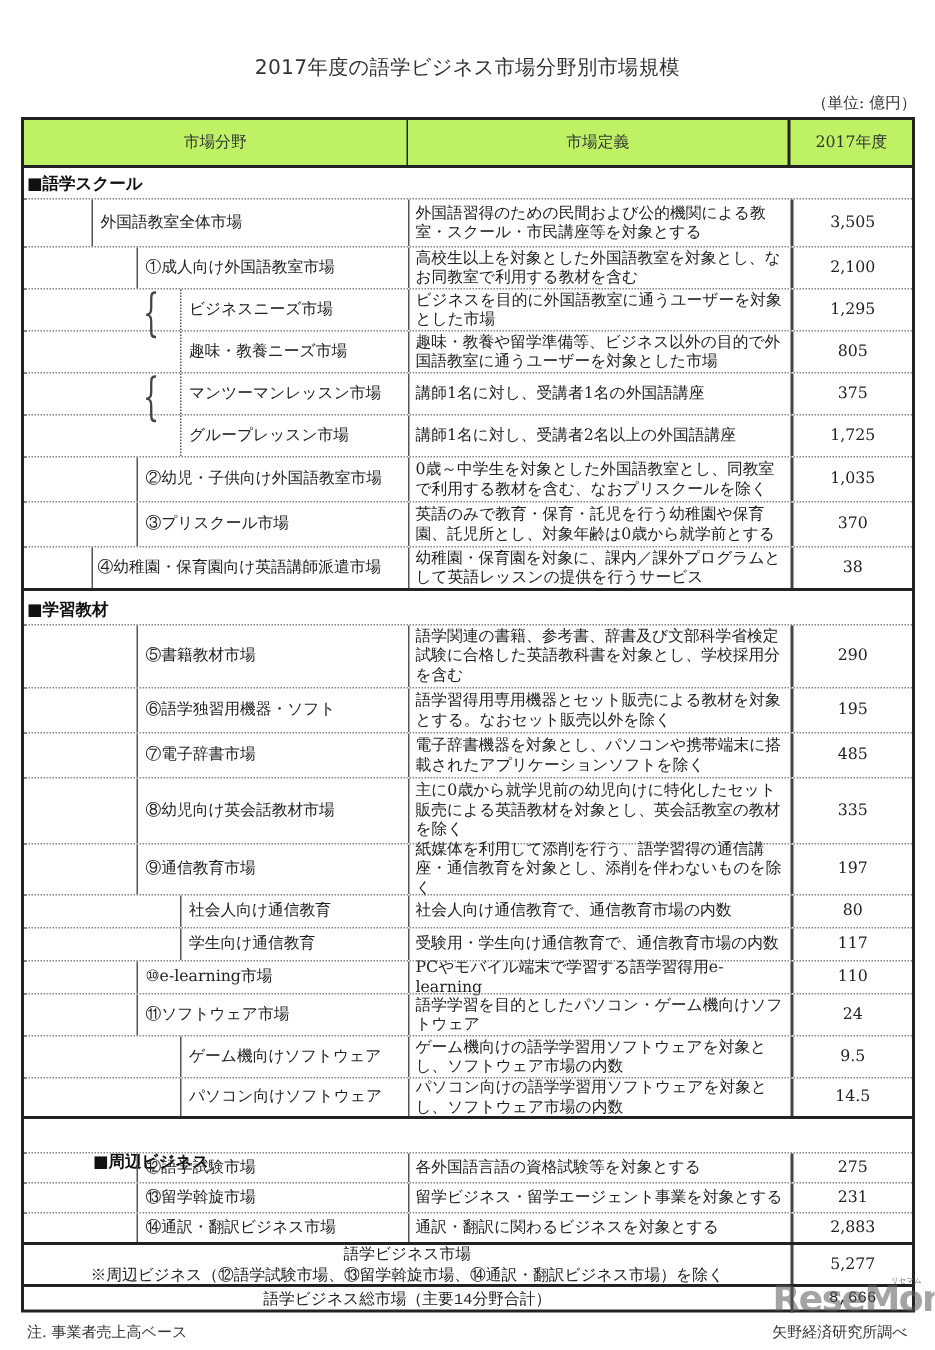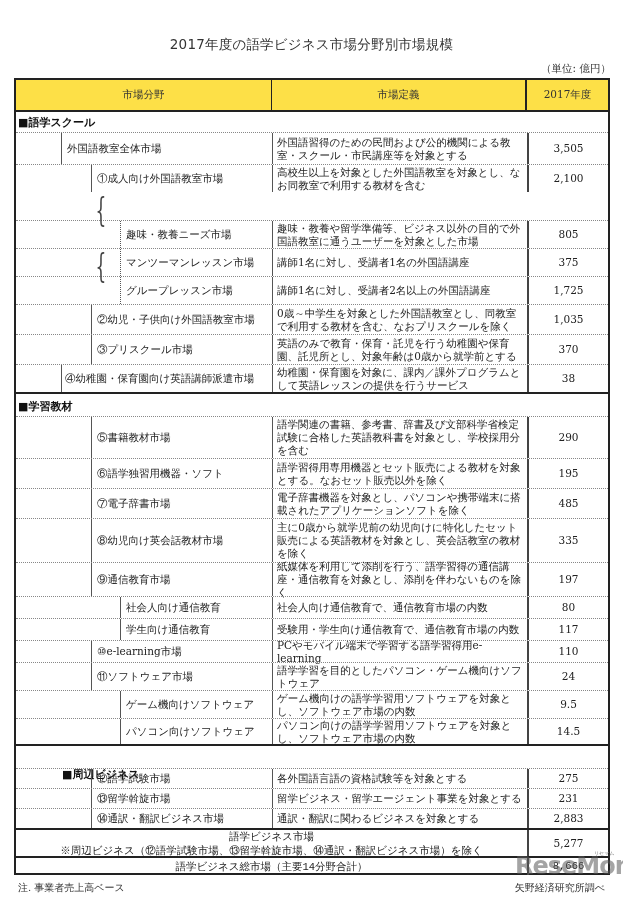--- a/index.html
+++ b/index.html
@@ -4,21 +4,21 @@
 <style>
   * { box-sizing: border-box; margin: 0; padding: 0; }
   html, body { width: 623px; height: 900px; background: #ffffff; overflow: hidden; }
   body { font-family: "DejaVu Serif", "Liberation Serif", serif; color: #222; position: relative; }
   .title { position: absolute; top: 36px; left: 0; width: 623px; text-align: center;
            font-family: "DejaVu Sans", "Liberation Sans", sans-serif; font-size: 13.5px; color: #333; letter-spacing: 0.2px; }
   .unit { position: absolute; top: 62px; right: 12px; font-size: 10.5px; color: #333; }
   .table { position: absolute; left: 14px; top: 78px; width: 596px; height: 797px;
            border: 2px solid #222; }
   .row { position: absolute; left: 0; width: 592px; }
-  .hdr { top: 0; height: 32px; background: #fde047; border-bottom: 2px solid #222; }
+  .hdr { top: 0; height: 32px; background: #bef264; border-bottom: 2px solid #222; }
   .hdr .c { position: absolute; top: 0; height: 30px; display: flex; align-items: center; justify-content: center;
             font-size: 10.5px; color: #333; }
   .hdr .c1 { left: 0; width: 256px; border-right: 1px solid #222; }
   .hdr .c2 { left: 256px; width: 255px; border-right: 2px solid #222; }
   .hdr .c3 { left: 511px; width: 81px; }
   .sec { height: 20px; font-family: "DejaVu Sans", "Liberation Sans", sans-serif; font-weight: bold; font-size: 11px;
          padding-left: 2px; display: flex; align-items: center; color: #111; }
   .item { border-top: 1px dotted #888; }
   .cell { position: absolute; top: 0; height: 100%; display: flex; align-items: center; font-size: 10.5px; line-height: 13px; }
   .name { padding-left: 5px; border-left: 1px solid #555; margin-left: 16px; }
@@ -59,20 +59,25 @@
     <div class="cell def">外国語習得のための民間および公的機関による教室・スクール・市民講座等を対象とする</div>
     <div class="cell val">3,505</div>
   </div>
 
   <div class="row item" style="top:84px;height:28px;">
     <div class="cell name lvl2">①成人向け外国語教室市場</div>
     <div class="cell def">高校生以上を対象とした外国語教室を対象とし、なお同教室で利用する教材を含む</div>
     <div class="cell val">2,100</div>
   </div>
 
+  <div class="row item" style="top:112px;height:28px;">
+    <div class="cell name lvl3 nameDot">ビジネスニーズ市場</div>
+    <div class="cell def">ビジネスを目的に外国語教室に通うユーザーを対象とした市場</div>
+    <div class="cell val">1,295</div>
+  </div>
 
   <div class="row item" style="top:140px;height:28px;">
     <div class="cell name lvl3 nameDot">趣味・教養ニーズ市場</div>
     <div class="cell def">趣味・教養や留学準備等、ビジネス以外の目的で外国語教室に通うユーザーを対象とした市場</div>
     <div class="cell val">805</div>
   </div>
 
   <div class="row item" style="top:168px;height:28px;">
     <div class="cell name lvl3 nameDot">マンツーマンレッスン市場</div>
     <div class="cell def">講師1名に対し、受講者1名の外国語講座</div>

